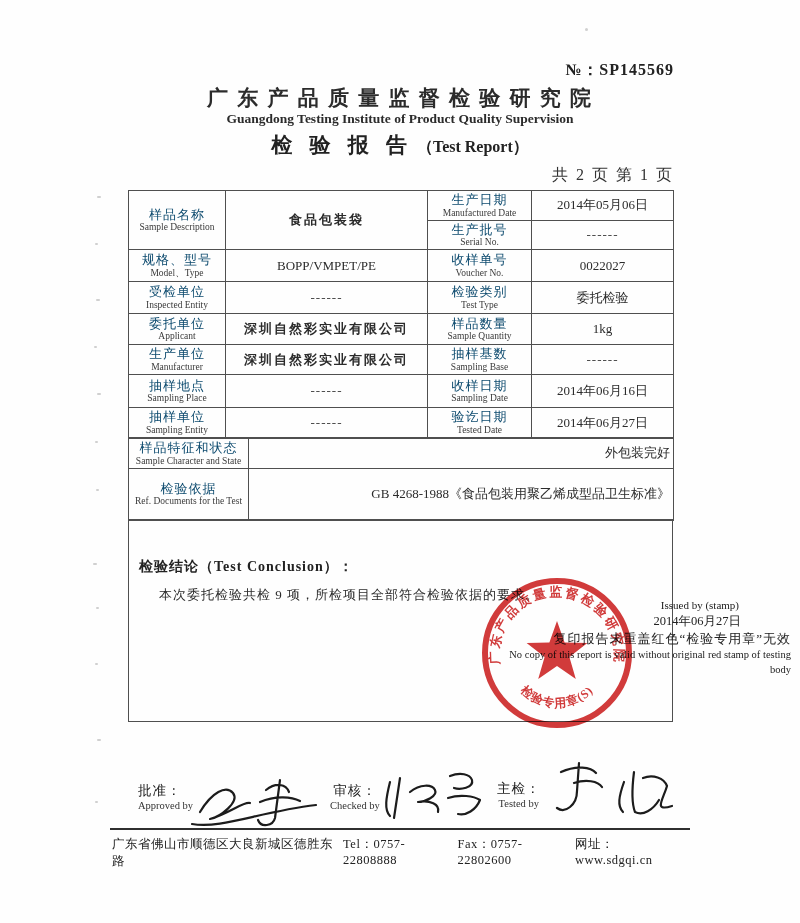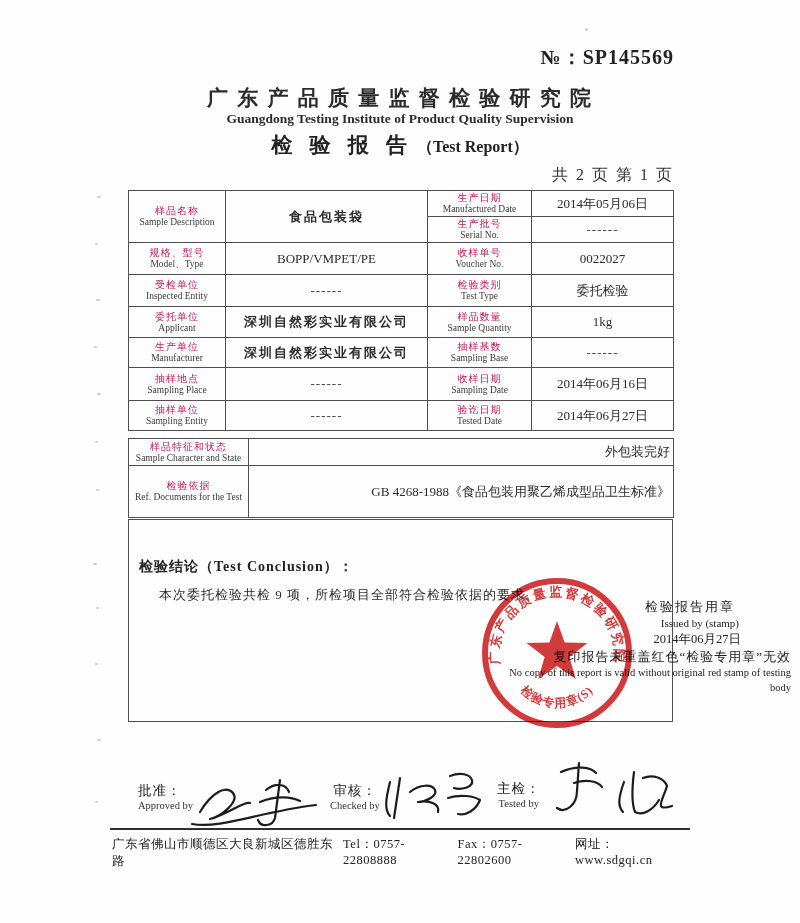--- a/index.html
+++ b/index.html
@@ -1,32 +1,32 @@
 <!DOCTYPE html>
 <html><head>
 <meta charset="utf-8">
 <style>
   html,body{margin:0;padding:0;background:#ffffff;}
   .page{position:relative;width:800px;height:923px;background:#fefefe;overflow:hidden;
         font-family:"Liberation Serif","DejaVu Serif",serif;color:#2e2e2e;}
   .abs{position:absolute;}
 
   
-  .serial{top:44px;right:126px;font-size:20px;font-weight:bold;letter-spacing:1px;color:#222;}
+  .serial{top:60px;right:126px;font-size:16px;font-weight:bold;letter-spacing:1px;color:#222;}
   .inst-cn{top:84px;left:0;width:100%;text-align:center;font-size:21px;font-weight:bold;letter-spacing:2px;color:#2b2b2b;}
   .inst-en{top:111px;left:0;width:100%;text-align:center;font-size:13.5px;font-weight:bold;color:#2b2b2b;}
   .rpt-line{top:131px;left:0;width:100%;text-align:center;color:#222;}
   .rpt-cn{font-size:21px;font-weight:bold;letter-spacing:6px;}
   .rpt-en{font-size:16px;font-weight:bold;}
   .pageinfo{top:165px;right:126px;font-size:16px;letter-spacing:2px;color:#333;}
 
   
   table{border-collapse:collapse;table-layout:fixed;position:absolute;}
   td{border:1px solid #4f4f4f;text-align:center;vertical-align:middle;padding:1px 3px;overflow:hidden;}
-  .lab .cn{font-size:10px;letter-spacing:1px;color:#be185d;line-height:1.2;}
+  .lab .cn{font-size:13px;letter-spacing:1px;color:#0c4a6e;line-height:1.2;}
   .lab .en{font-size:9.5px;color:#3a3a3a;line-height:1.15;}
   .val{font-size:13px;color:#2b2b2b;}
   .b{font-weight:bold;letter-spacing:2px;}
   .left{text-align:right;padding-left:12px;}
   .dash{letter-spacing:1px;color:#444;}
 
   
   .concl{left:128px;top:519px;width:545px;height:203px;border:1px solid #4f4f4f;box-sizing:border-box;}
   .concl-h{left:10px;top:38px;font-size:14px;font-weight:bold;letter-spacing:1px;color:#222;}
   .concl-b{left:30px;top:66px;font-size:13px;letter-spacing:1px;color:#2b2b2b;}
@@ -190,21 +190,20 @@
       </td>
       <td class="val left">GB 4268-1988《食品包装用聚乙烯成型品卫生标准》</td>
     </tr>
   </tbody>
     </table>
 
   <div class="abs concl">
     <div class="abs concl-h">检验结论（Test Conclusion）：</div>
     <div class="abs concl-b">本次委托检验共检 9 项，所检项目全部符合检验依据的要求。</div>
     <div class="abs issued">
-      <div class="is1">检验报告用章</div>
       <div class="is2">Issued by (stamp)</div>
       <div class="is3">2014年06月27日</div>
       <div class="is4">复印报告未重盖红色“检验专用章”无效</div>
       <div class="is5">No copy of this report is valid without original red stamp of testing body</div>
     </div>
   </div>
 
   <svg class="abs stamp" viewBox="0 0 160 160">
     <defs>
       <path id="arcTop" d="M 23,92 A 58,58 0 1 1 137,92"></path>

